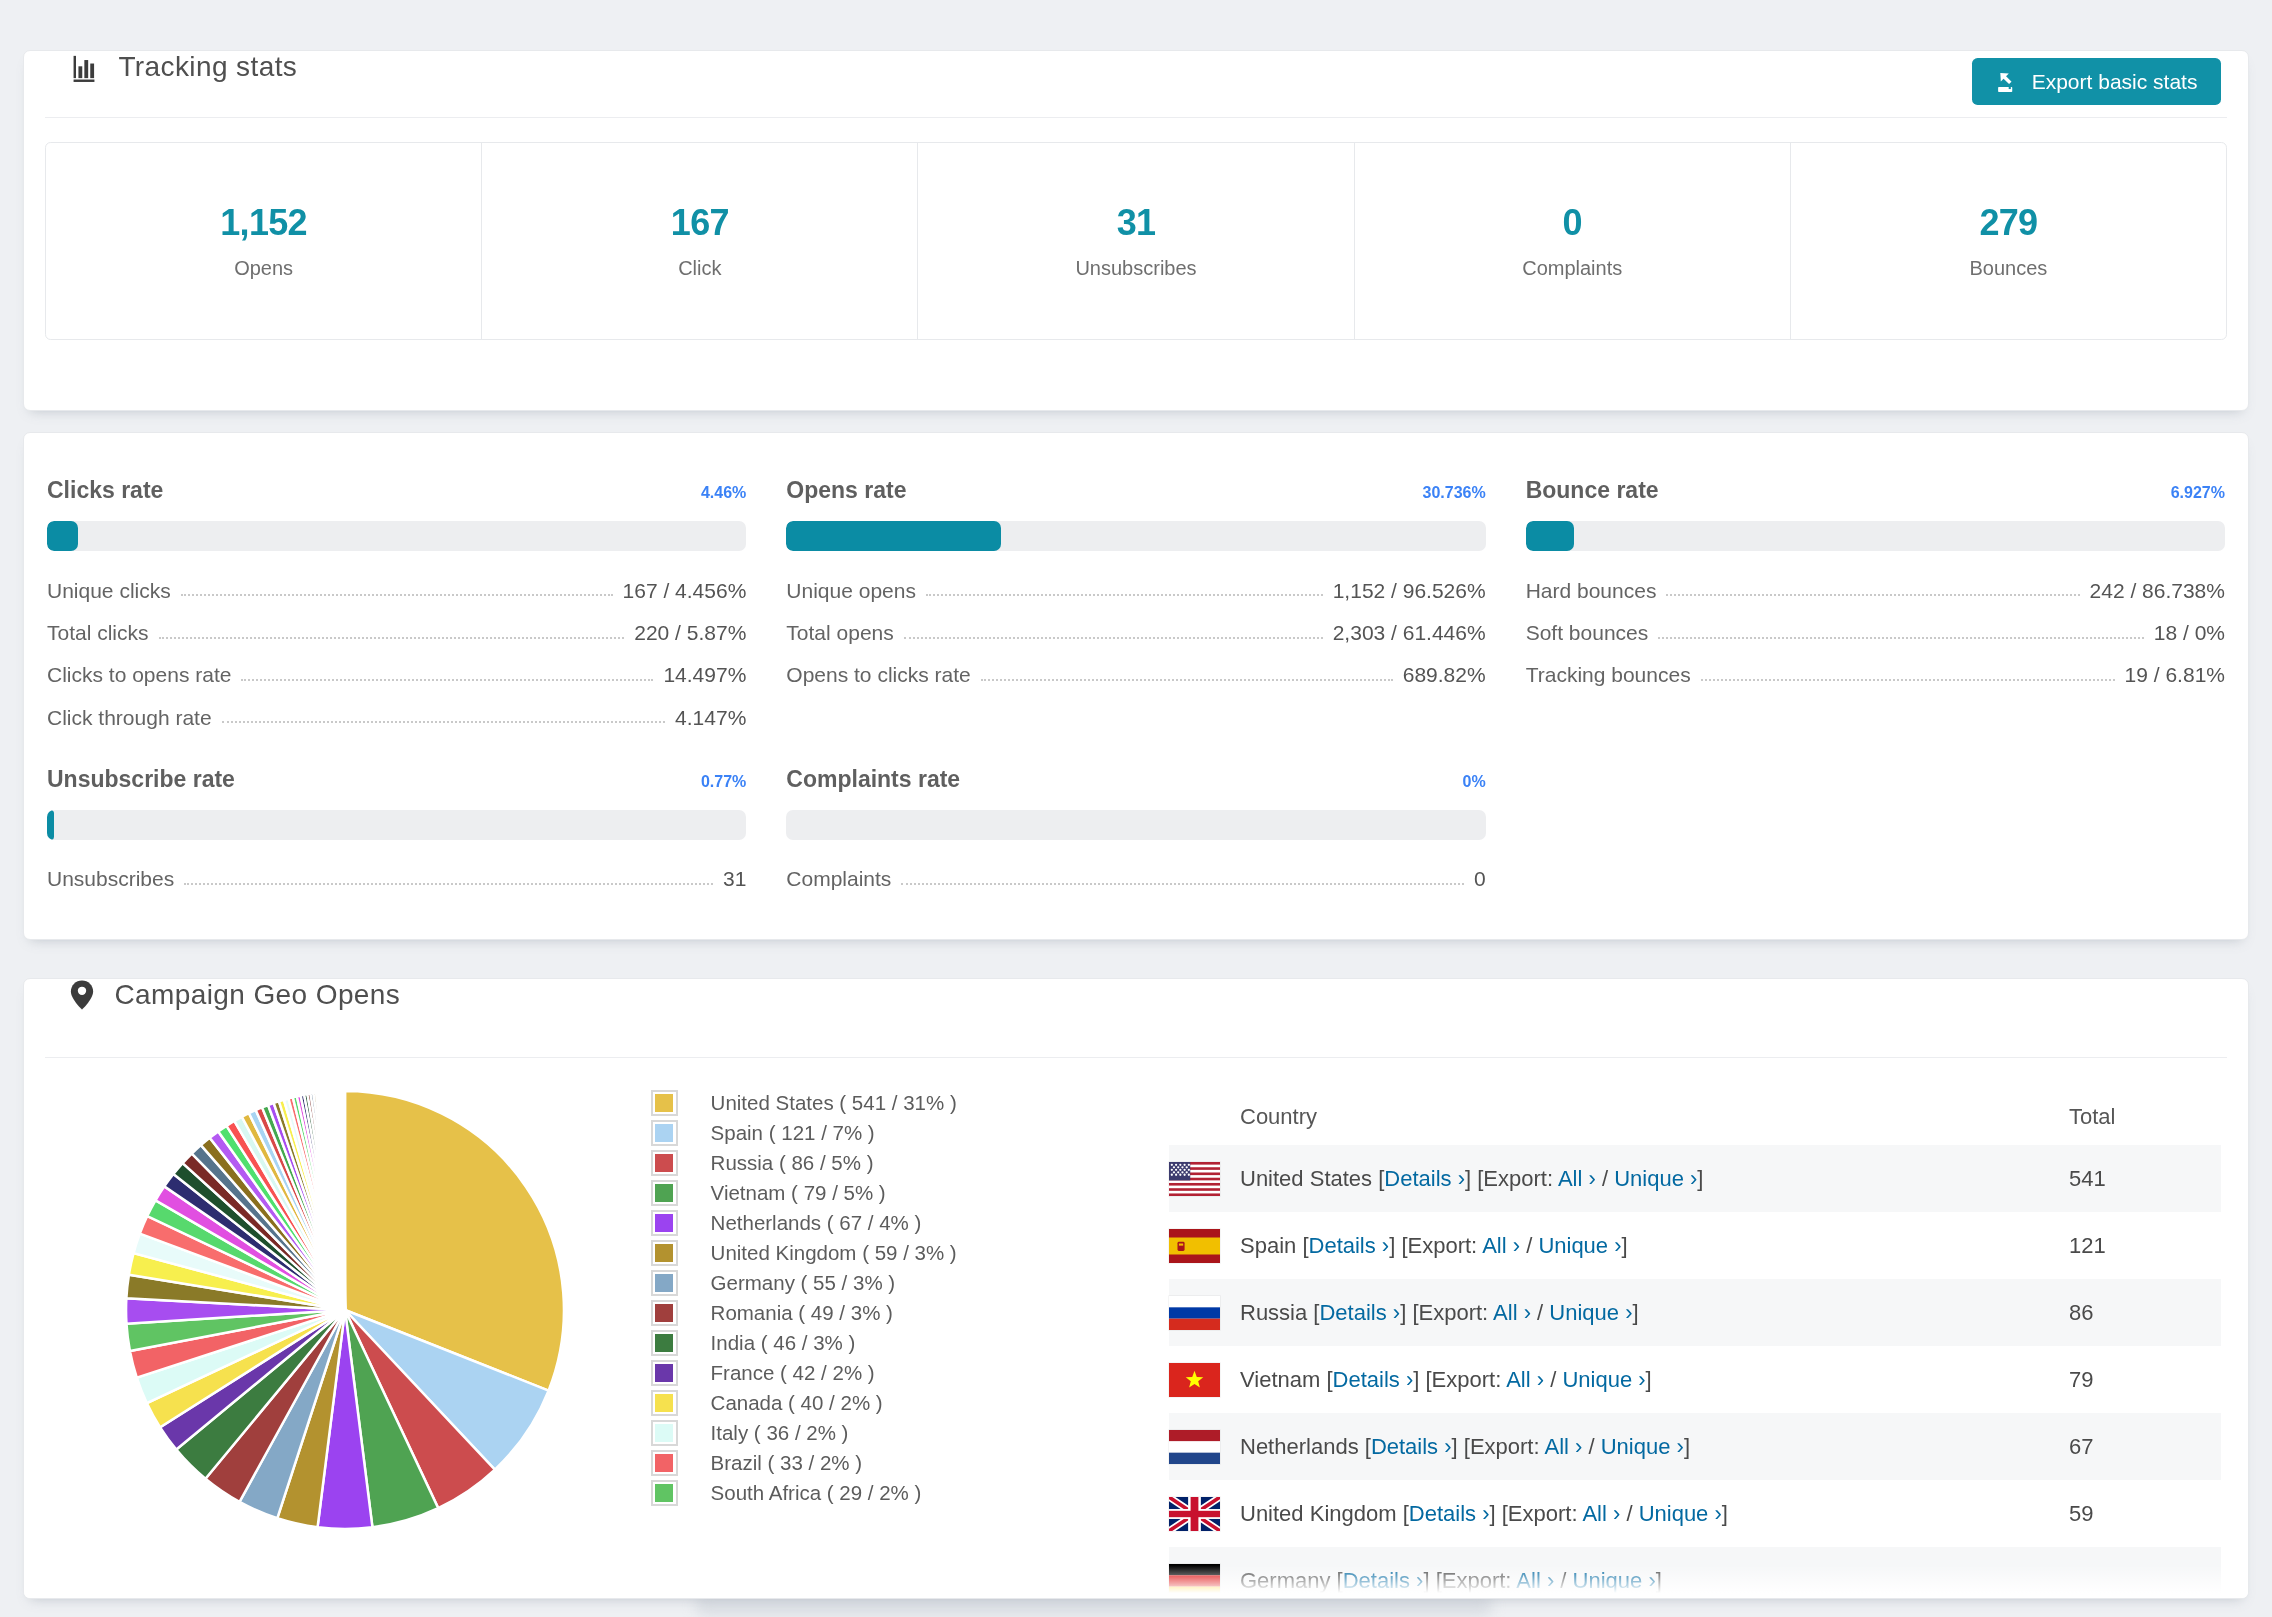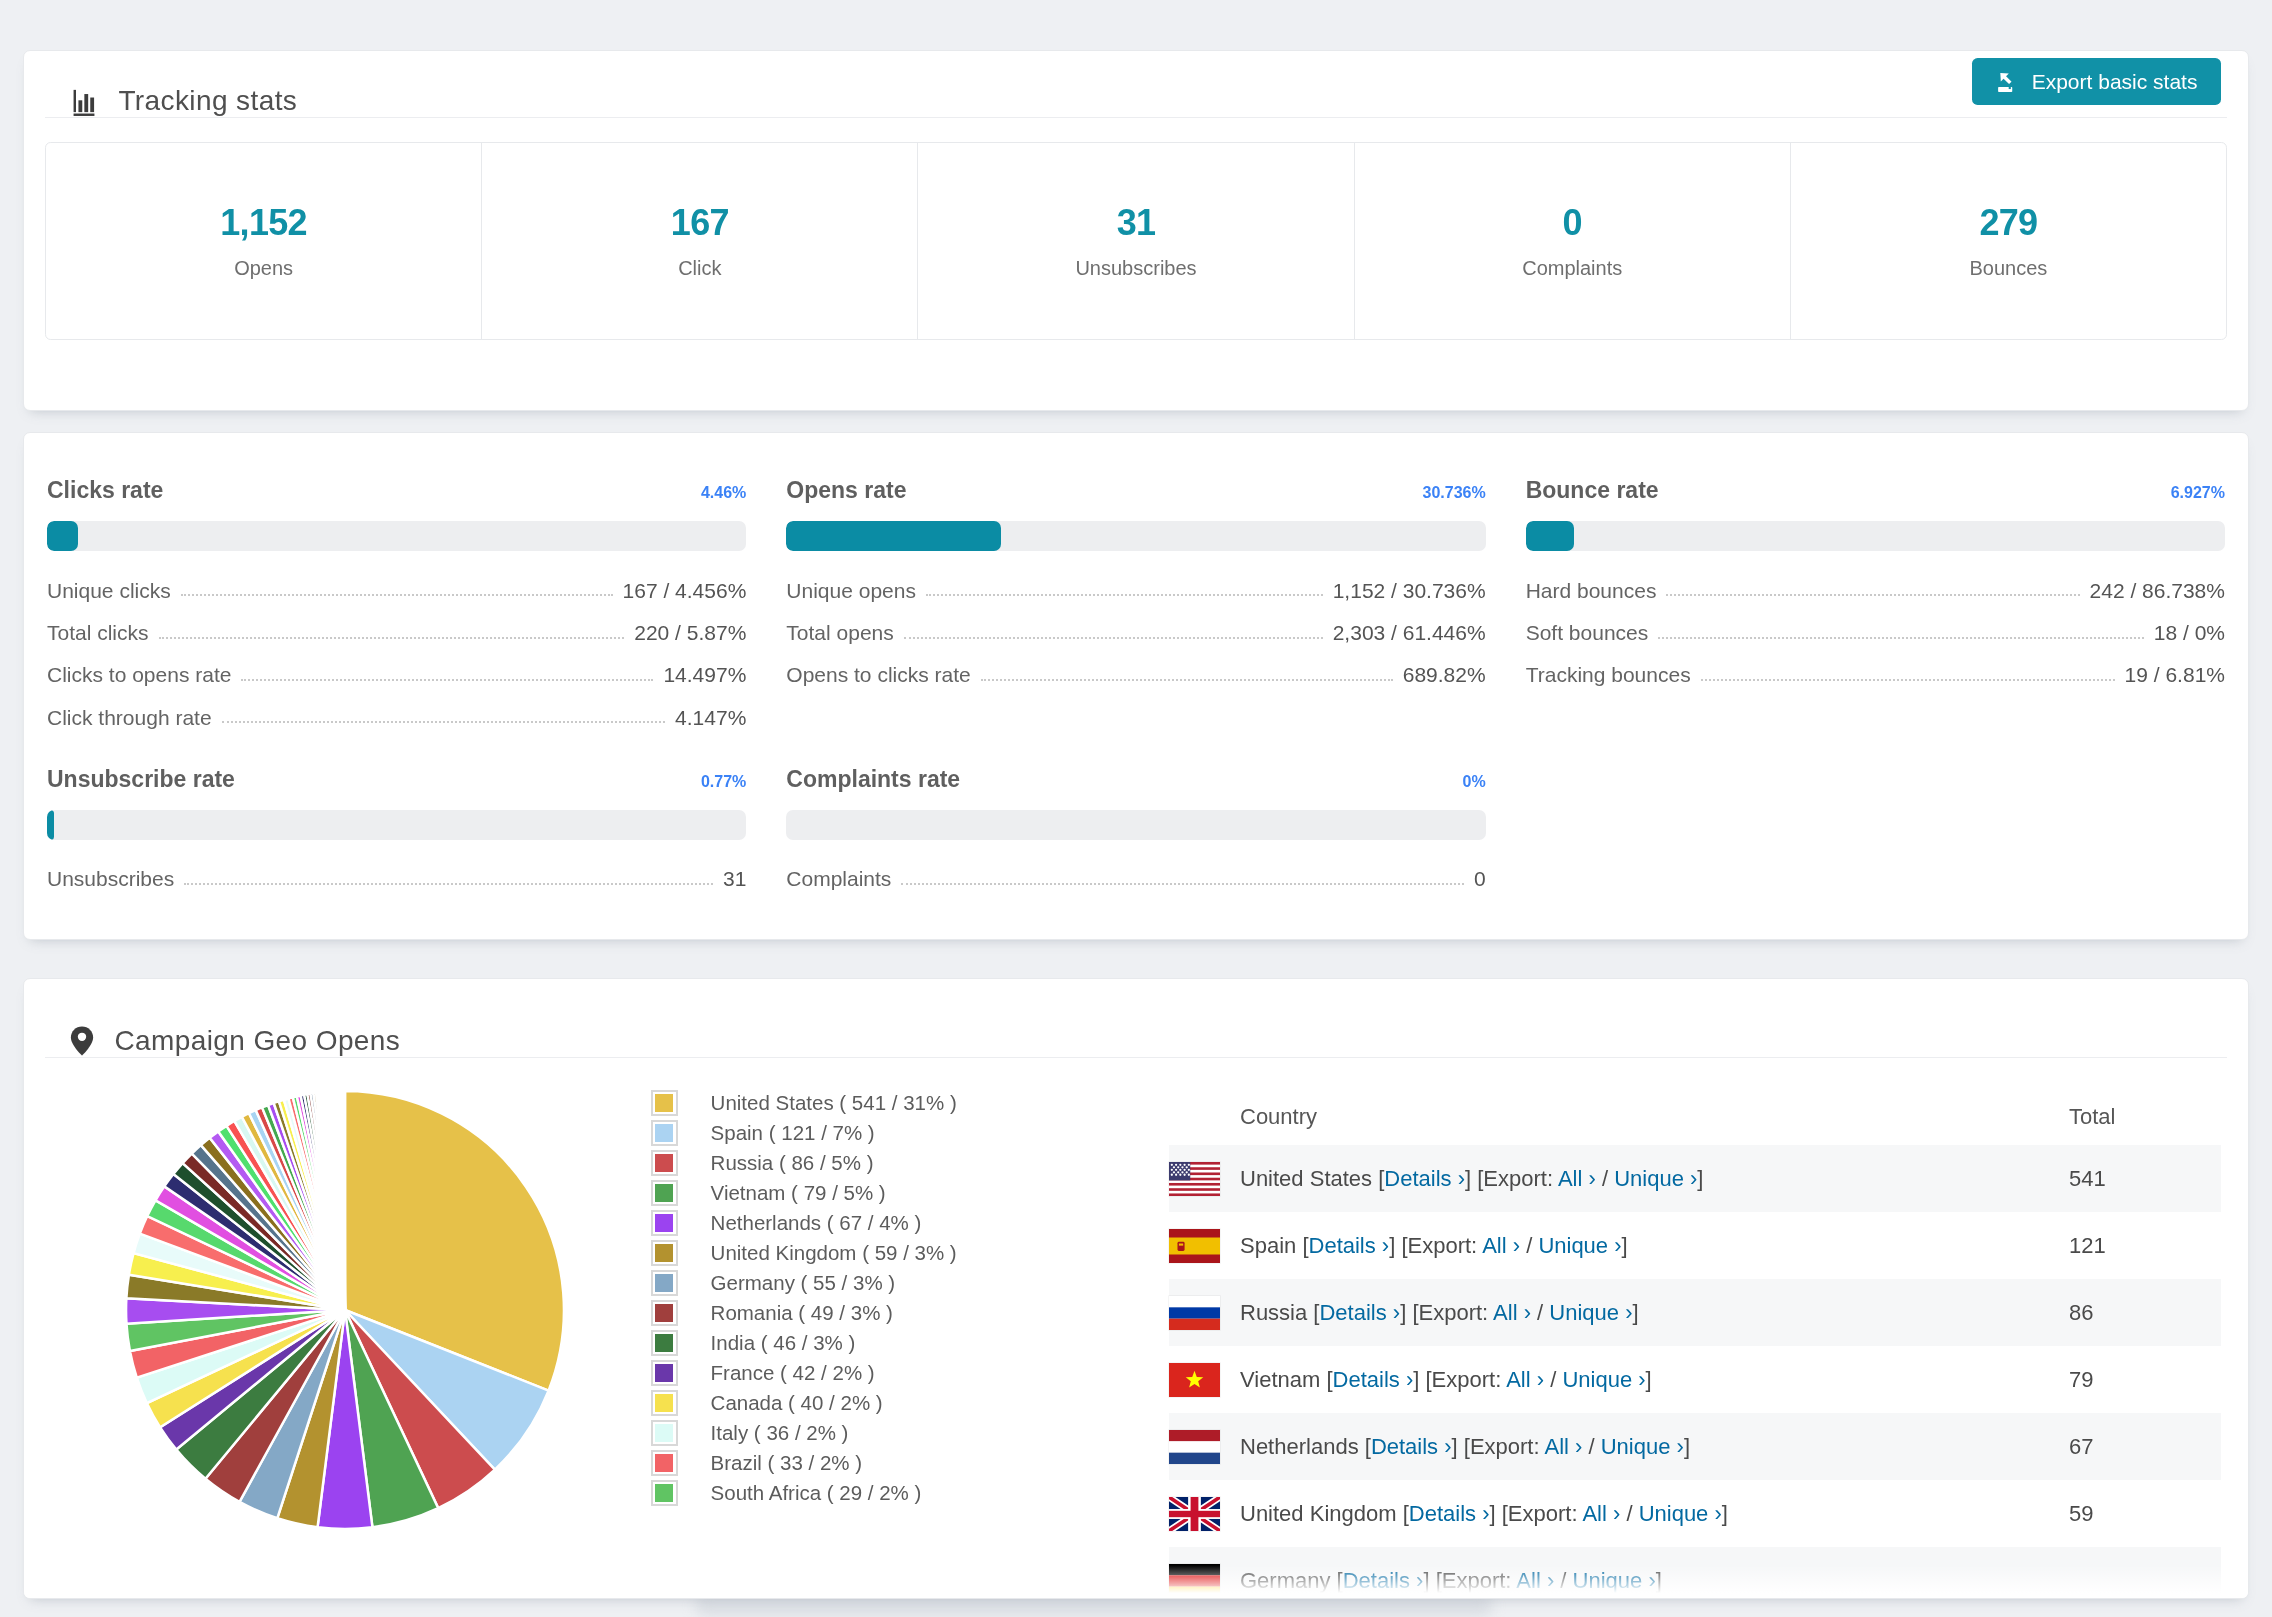--- a/index.html
+++ b/index.html
@@ -3,21 +3,21 @@
 <meta charset="utf-8">
 <style>
   html,body{margin:0;padding:0;width:2273px;height:1618px;background:#eef0f3;overflow:hidden;
     font-family:"Liberation Sans",sans-serif;-webkit-font-smoothing:antialiased;}
   .page{position:relative;width:2273px;height:1618px;}
   .card{position:absolute;background:#fff;border:1.4px solid #e7e9ec;border-radius:7px;
     box-shadow:0 7px 11.3px -7px rgba(110,120,135,.35);z-index:1;box-sizing:border-box;}
   .card1{left:23px;top:50px;width:2226px;height:361px;}
   .card2{left:23px;top:432px;width:2226px;height:508px;}
   .card3{left:23px;top:978px;width:2226px;height:621px;overflow:hidden;}
-  .card-head{display:flex;align-items:flex-end;gap:18.4px;height:66px;margin:0 21px;padding:0 23px;
+  .card-head{display:flex;align-items:flex-start;gap:18.4px;height:66px;margin:0 21px;padding:0 23px;
     border-bottom:1.4px solid #ecedf0;position:relative;}
   .card3 .card-head{height:78px;}
   .card-title{font-size:28px;font-weight:500;color:#4f4f4f;margin:0;letter-spacing:0.4px;}
   .icon svg{display:block;}
   .export-btn{position:absolute;right:5.6px;top:7px;height:47px;display:flex;align-items:center;gap:11.3px;
     background:#1191a7;color:#fff;border:none;border-radius:5.6px;padding:0 24px;font-size:21px;
     font-family:"Liberation Sans",sans-serif;cursor:pointer;}
   
   .stats-box{display:flex;margin:24px 21px 0;height:196px;border:1.4px solid #e7e9ec;border-radius:5.6px;
     background:#fff;}
@@ -155,21 +155,21 @@
             <span class="rate-title">Opens rate</span>
             <span class="rate-value">30.736%</span>
           </div>
           <div class="bar-track">
             <div class="bar-fill" style="width: 30.736%;"></div>
           </div>
           <div class="rate-rows">
             <div class="rate-row">
               <span class="row-label">Unique opens</span>
               <span class="leader"></span>
-              <span class="row-value">1,152 / 30.736%</span>
+              <span class="row-value">1,152 / 96.526%</span>
             </div>
             <div class="rate-row">
               <span class="row-label">Total opens</span>
               <span class="leader"></span>
               <span class="row-value">2,303 / 61.446%</span>
             </div>
             <div class="rate-row">
               <span class="row-label">Opens to clicks rate</span>
               <span class="leader"></span>
               <span class="row-value">689.82%</span>

